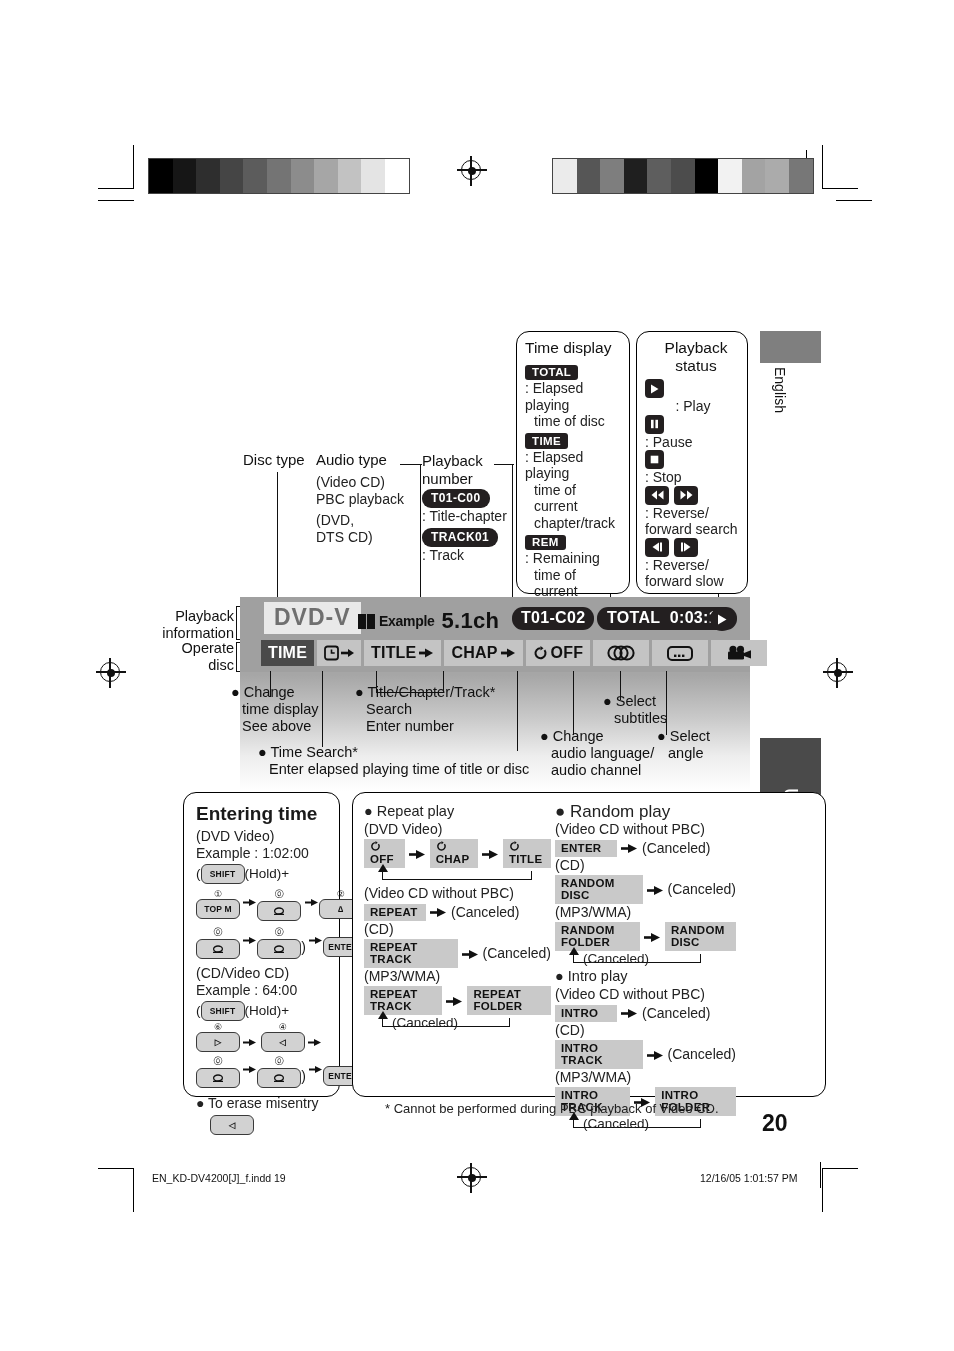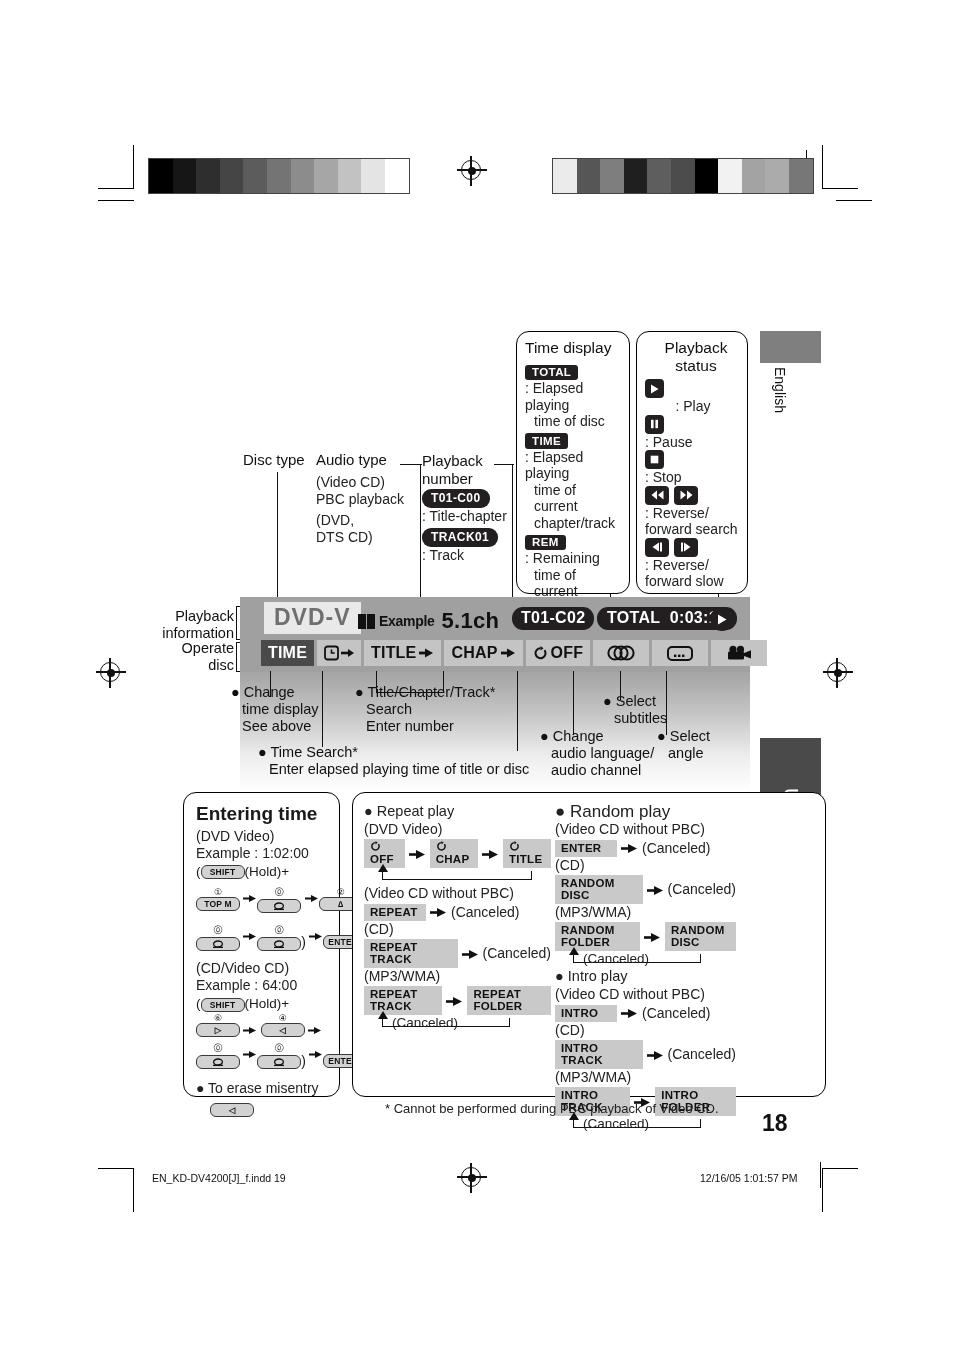--- a/index.html
+++ b/index.html
@@ -113,21 +113,21 @@
 
   .leader { position:absolute; background:#111; }
   .lbl { position:absolute; font-size:14.5px; line-height:16.5px; color:#111; }
   .lbl.r { text-align:right; }
 
   
   .key {
     display:inline-flex; align-items:center; justify-content:center;
     background:#d2d2d2; border:1.1px solid #3a3a3a; border-radius:6px;
     font-size:8.5px; font-weight:bold; color:#111; letter-spacing:0.2px;
-    height:14px; padding:0 4px; vertical-align:middle;
+    height:20px; padding:0 4px; vertical-align:middle;
   }
   .key.w { width:44px; }
   .circnum { font-size:9px; color:#111; display:inline-block; }
   .arr { font-size:12px; font-weight:bold; vertical-align:middle; }
 
   .gchip {
     display:inline-block; background:#c9c9c9; color:#111;
     font-size:11.5px; font-weight:bold; letter-spacing:0.3px;
     padding:2px 6px 3px 6px; vertical-align:middle;
     font-family:"Liberation Sans", sans-serif;
@@ -748,17 +748,17 @@
         <div style="position: relative; height: 17px;">
           <span style="position:absolute;left:18px;top:3px;width:128px;height:9px;border-left:1.8px solid #111;border-bottom:1.8px solid #111;border-right:1.8px solid #111;"></span>
           <span style="position:absolute;left:14px;top:-4px;width:0;height:0;border-left:5px solid transparent;border-right:5px solid transparent;border-bottom:8px solid #111;"></span>
           <span class="small" style="position:absolute;left:28px;top:-1px;font-size:13.5px;">(Canceled)</span>
         </div>
       </div>
   </div>
 </div>
 
 <div class="footnote" style="left:385px;top:1101px;">* Cannot be performed during PBC playback of Video CD.</div>
-<div class="pageno" style="left:762px;top:1110px;">18</div>
+<div class="pageno" style="left:762px;top:1110px;">20</div>
 
 <div class="runfoot" style="left:152px;top:1172px;">EN_KD-DV4200[J]_f.indd   19</div>
 <div class="runfoot" style="left:700px;top:1172px;">12/16/05   1:01:57 PM</div>
 <div class="crop-line abs" style="left:820px;top:1162px;width:1.4px;height:26px;"></div>
 
 </body></html>

